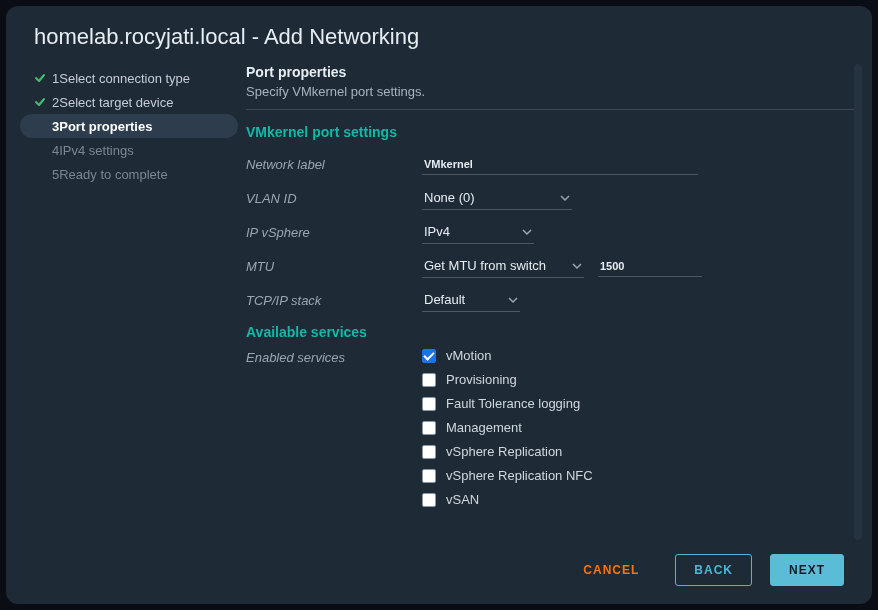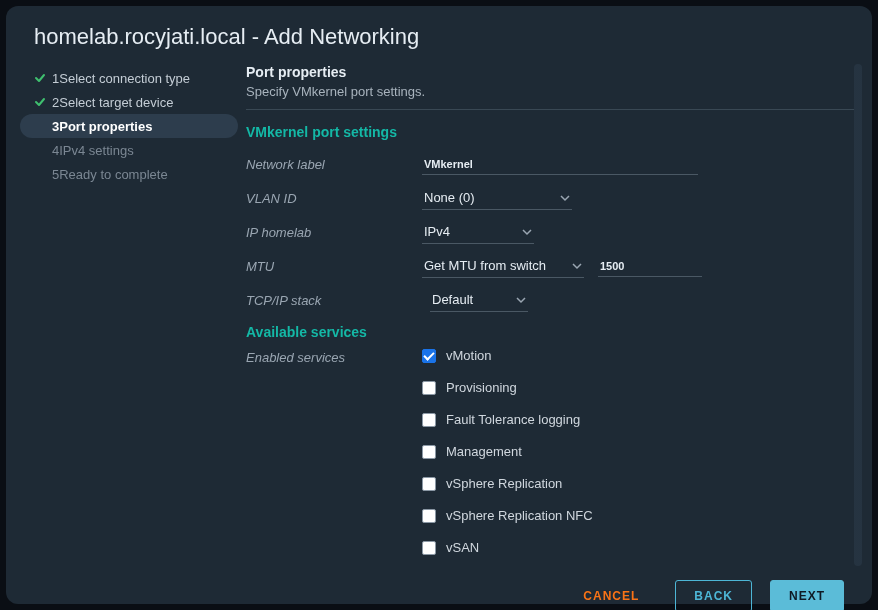--- a/index.html
+++ b/index.html
@@ -131,21 +131,21 @@
     font-size: 13px;
     padding: 4px 2px;
     display: flex;
     align-items: center;
     justify-content: space-between;
     cursor: pointer;
   }
   .select-like.w1 { width: 150px; }
   .select-like.w2 { width: 112px; }
   .select-like.w3 { width: 162px; }
-  .select-like.w4 { width: 98px; margin-left: 8px; }
+  .select-like.w4 { width: 98px; }
   .chev {
     width: 10px;
     height: 10px;
     margin-left: 10px;
   }
   .chev svg { display: block; }
   .service-item {
     display: flex;
     align-items: center;
     font-size: 13px;
@@ -281,21 +281,21 @@
             <span class="chev">
                 <svg viewBox="0 0 10 10">
                   <path d="M1 3 L5 7 L9 3" stroke="#9aa6b2" stroke-width="1.5" fill="none"></path>
                 </svg>
               </span>
           </div>
         </div>
       </div>
 
       <div class="form-row">
-        <div class="form-label">IP homelab</div>
+        <div class="form-label">IP vSphere</div>
         <div class="form-control">
           <div class="select-like w2">
             <span>IPv4</span>
             <span class="chev">
                 <svg viewBox="0 0 10 10">
                   <path d="M1 3 L5 7 L9 3" stroke="#9aa6b2" stroke-width="1.5" fill="none"></path>
                 </svg>
               </span>
           </div>
         </div>
@@ -328,21 +328,21 @@
               </span>
           </div>
         </div>
       </div>
 
       <div class="available-gap"></div>
       <div class="subheading">Available services</div>
 
       <div class="form-row" style="align-items:flex-start;">
         <div class="form-label" style="padding-top:2px;">Enabled services</div>
-        <div class="form-control" style="flex-direction:column;align-items:flex-start;gap:8px;" id="services-list">
+        <div class="form-control" style="flex-direction:column;align-items:flex-start;gap:0;" id="services-list">
             <div class="service-item">
               <span class="cb checked"></span>
               <span>vMotion</span>
             </div>
             <div class="service-item">
               <span class="cb"></span>
               <span>Provisioning</span>
             </div>
             <div class="service-item">
               <span class="cb"></span>

